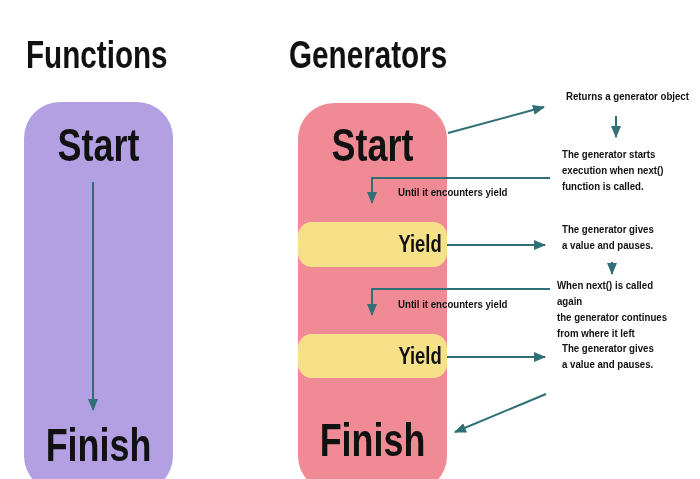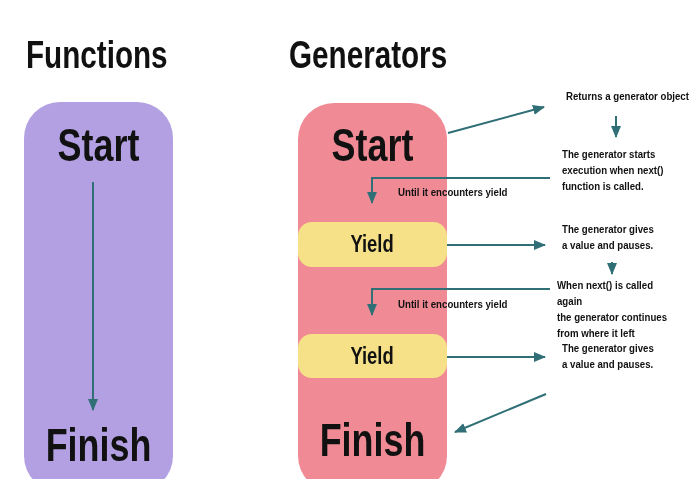--- a/index.html
+++ b/index.html
@@ -23,21 +23,21 @@
   .flow-box{position:absolute;border-radius:36px;}
   .box-label{
     position:absolute;width:149px;text-align:center;
     font-size:46px;font-weight:700;line-height:1;
     transform:scaleX(0.78);transform-origin:center top;
     color:var(--text);
   }
   .yield-box{
     position:absolute;left:298px;width:149px;border-radius:14px;
     background:var(--yield-box);
-    display:flex;align-items:center;justify-content:center;
+    display:flex;align-items:center;justify-content:flex-end;
   }
   .yield-label{
     font-size:23px;font-weight:700;line-height:1;
     transform:scaleX(0.8);color:var(--text);
   }
   .ann{
     position:absolute;
     font-size:11.5px;font-weight:700;line-height:16px;
     white-space:pre-line;
     transform:scaleX(0.84);transform-origin:left top;

